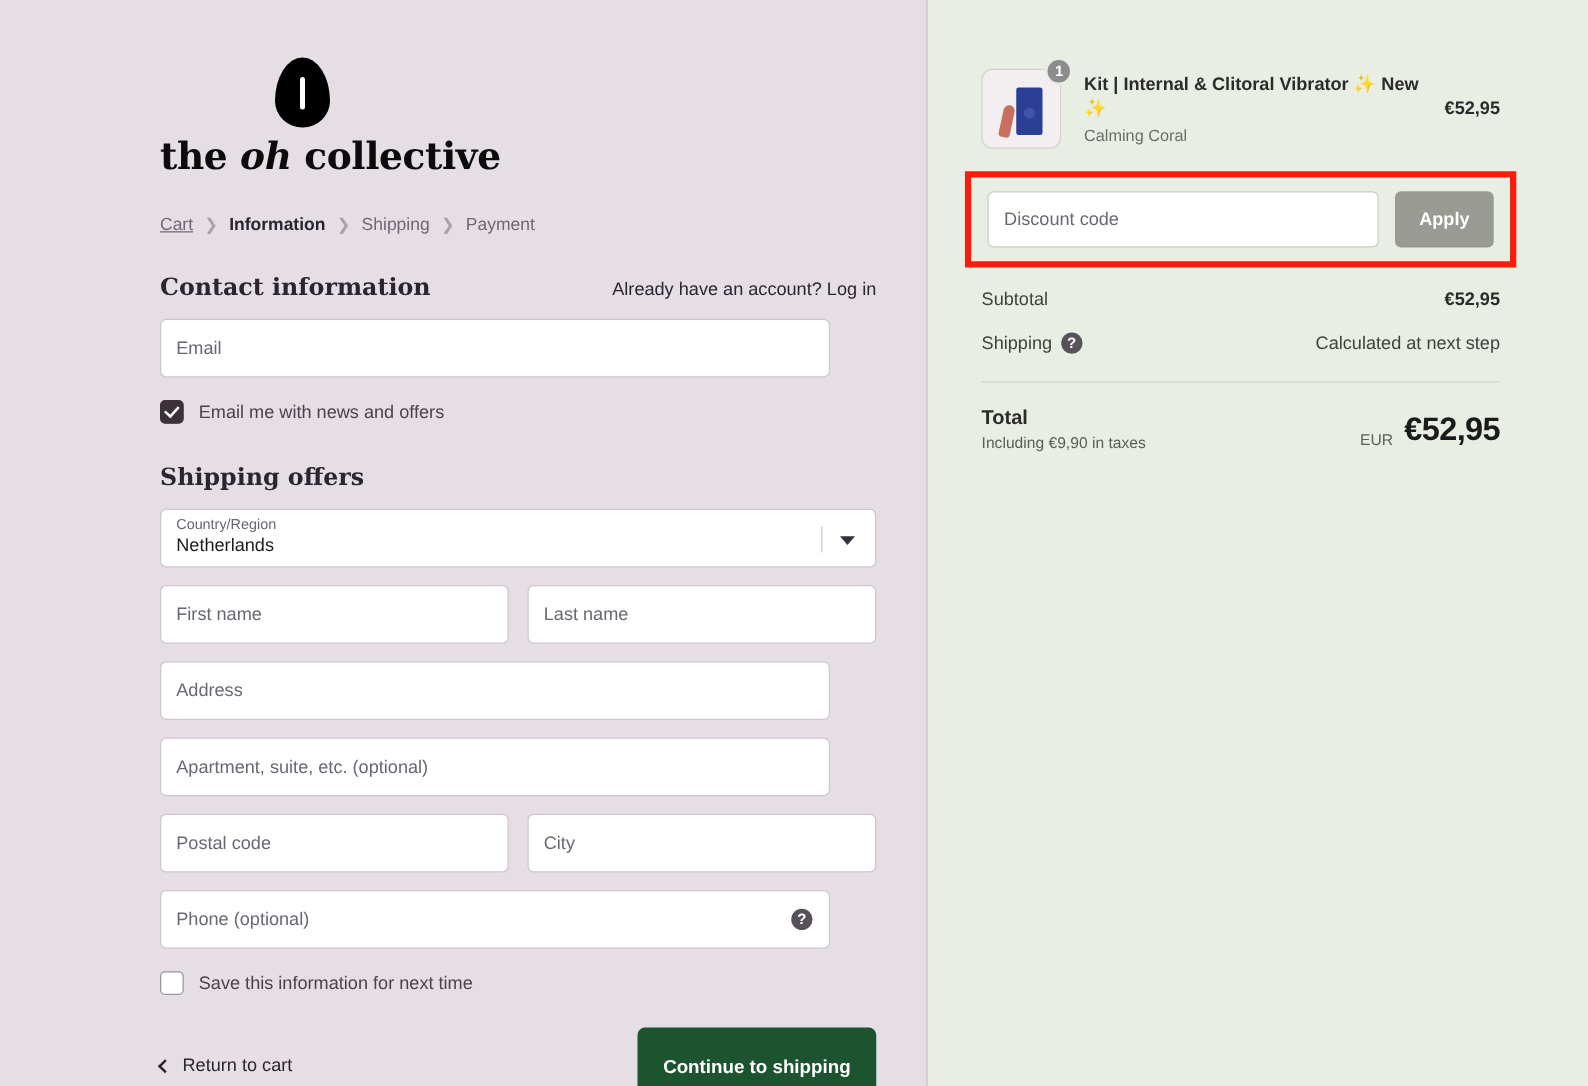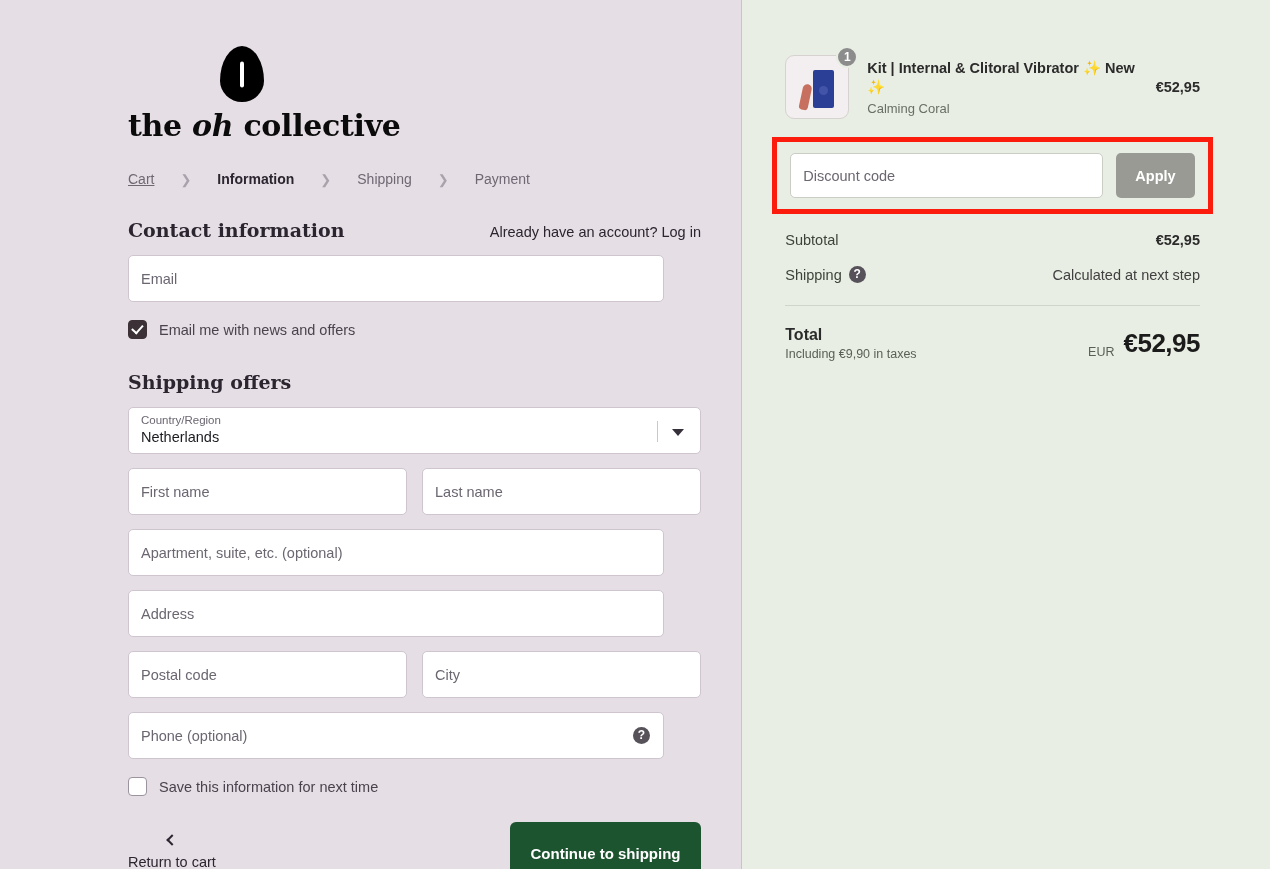--- a/index.html
+++ b/index.html
@@ -37,21 +37,21 @@
     border-radius: 3px;
   }
   .logo-text {
     font-family: "DejaVu Serif", serif;
     font-size: 30px; font-weight: 700; color: #0b0b0b;
     letter-spacing: -0.3px; white-space: nowrap;
   }
   .logo-text .it { font-style: italic; }
 
   .breadcrumb {
-    margin-top: 28px; display: flex; align-items: center; gap: 26px;
+    margin-top: 28px; display: flex; align-items: center; gap: 9px;
     font-size: 14px; color: #8e8792;
   }
   .crumb { color: #6f6873; }
   .crumb.active { color: #2b2530; font-weight: 700; }
   .crumb-sep { color: #a9a2ad; font-size: 13px; line-height: 1; }
 
   .sec-head-row {
     margin-top: 32px; display: flex; align-items: baseline;
     justify-content: space-between;
   }
@@ -111,21 +111,21 @@
     content: ""; width: 5px; height: 9px;
     border: solid #fff; border-width: 0 2px 2px 0;
     transform: rotate(42deg) translate(-1px,-1px);
   }
   .check-label { font-size: 14.5px; color: #4a434d; }
 
   .foot-row {
     margin-top: 26px; display: flex; align-items: center;
     justify-content: space-between; width: 573px;
   }
-  .back-link { display: flex; align-items: center; gap: 10px; font-size: 14.5px; color: #2b2530; text-decoration: none; flex-direction: column; }
+  .back-link { display: flex; align-items: center; gap: 10px; font-size: 14.5px; color: #2b2530; text-decoration: none; }
   .chev-left {
     width: 8px; height: 8px; border: solid #2b2530;
     border-width: 0 0 2px 2px; transform: rotate(45deg);
     display: inline-block;
   }
   .cta {
     width: 191px; height: 62px; background: #1d5430; border: 0;
     border-radius: 6px; color: #fff; font-size: 15px; font-weight: 700;
     font-family: "Liberation Sans", sans-serif; cursor: pointer;
   }
@@ -257,25 +257,25 @@
       <div class="row2">
         <div class="field half">
           <span class="ph">First name</span>
         </div>
         <div class="field half">
           <span class="ph">Last name</span>
         </div>
       </div>
 
       <div class="field">
+        <span class="ph">Address</span>
+      </div>
+
+      <div class="field">
         <span class="ph">Apartment, suite, etc. (optional)</span>
-      </div>
-
-      <div class="field">
-        <span class="ph">Address</span>
       </div>
 
       <div class="row2">
         <div class="field half">
           <span class="ph">Postal code</span>
         </div>
         <div class="field half">
           <span class="ph">City</span>
         </div>
       </div>

